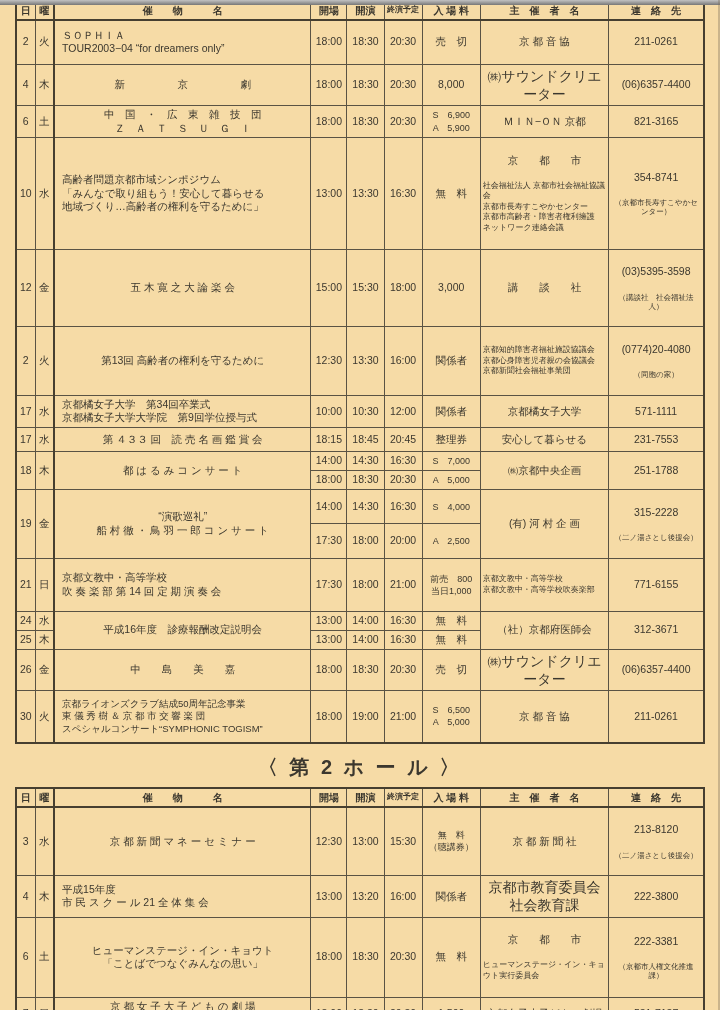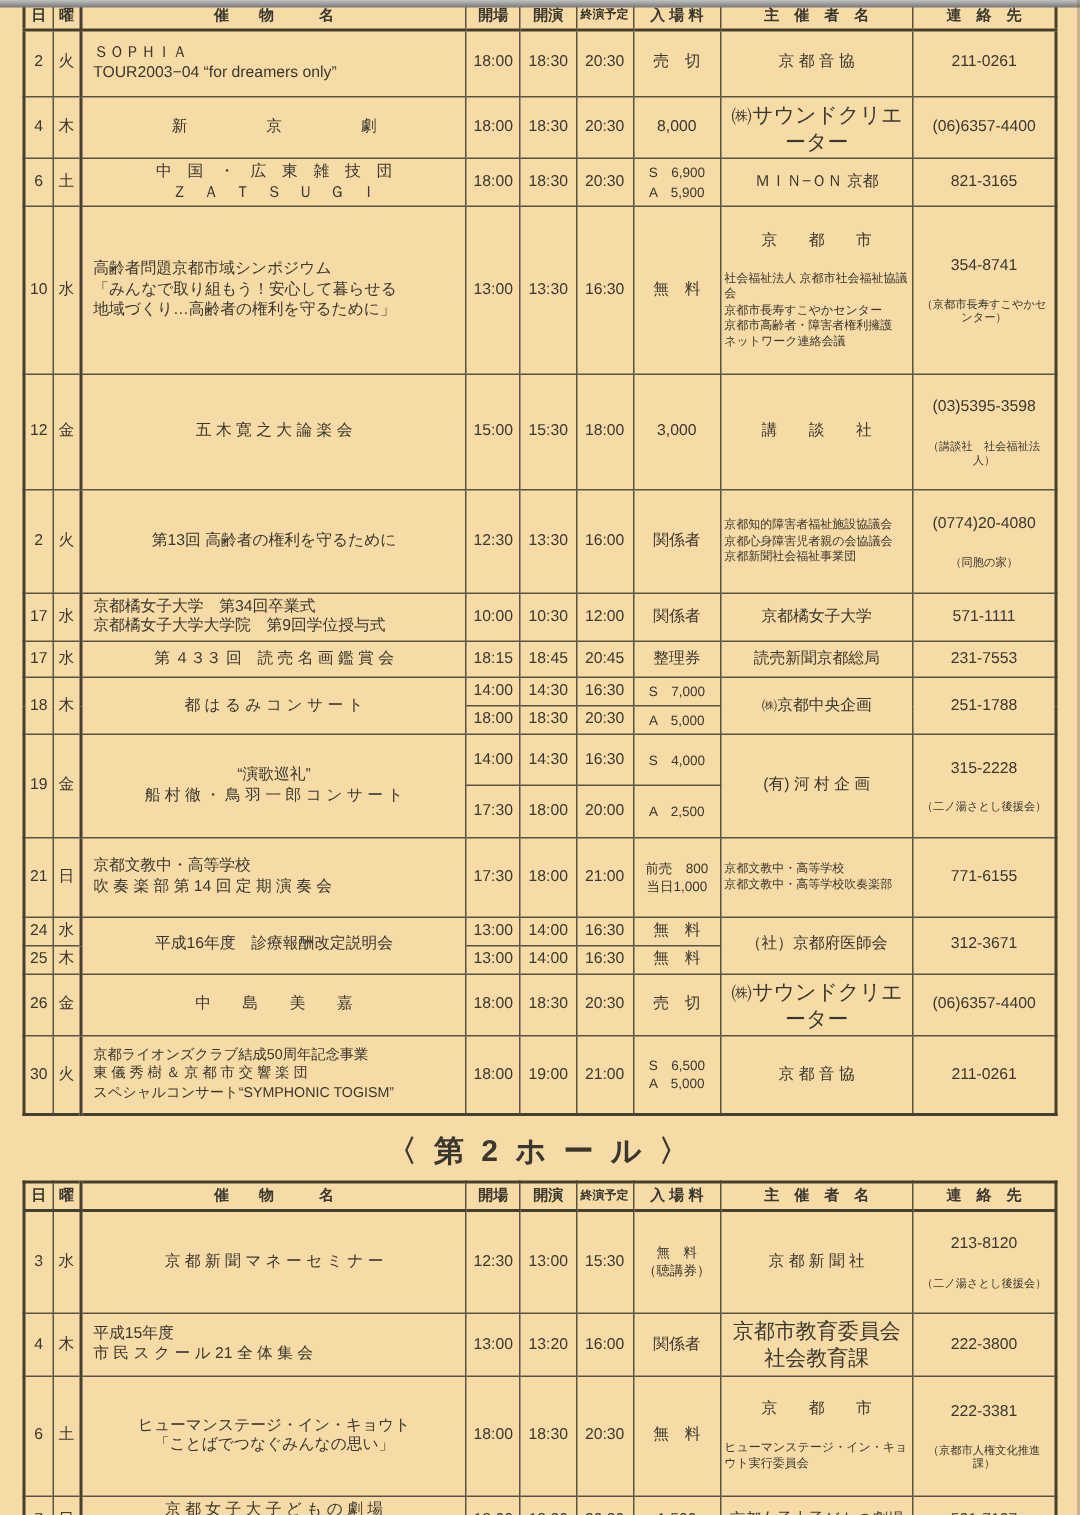--- a/index.html
+++ b/index.html
@@ -185,21 +185,21 @@
     </tr>
 
     <tr style="height:24px">
       <td class="day">17</td>
       <td class="wd">水</td>
       <td>第 ４３３ 回　読 売 名 画 鑑 賞 会</td>
       <td>18:15</td>
       <td>18:45</td>
       <td>20:45</td>
       <td>整理券</td>
-      <td>読売新聞京都総局</td>
+      <td>安心して暮らせる</td>
       <td>231-7553</td>
     </tr>
 
     <tr style="height:19px">
       <td class="day" rowspan="2">18</td>
       <td class="wd" rowspan="2">木</td>
       <td rowspan="2">都 は る み コ ン サ ー ト</td>
       <td>14:00</td>
       <td>14:30</td>
       <td>16:30</td>

